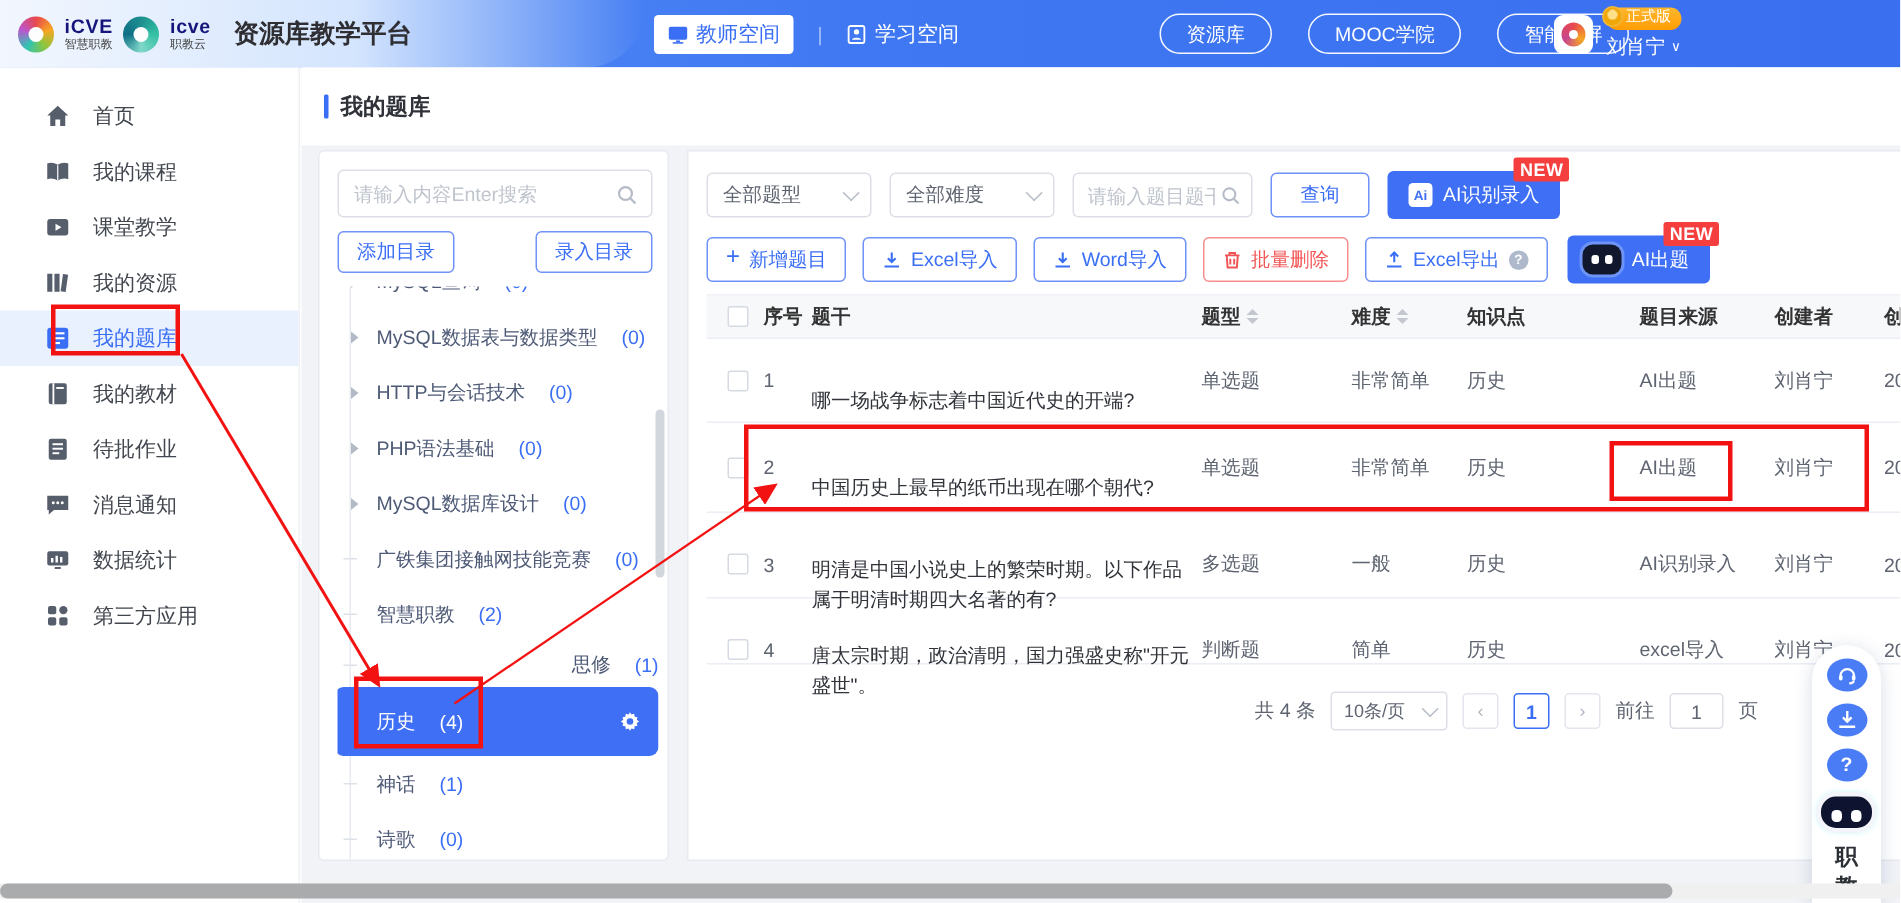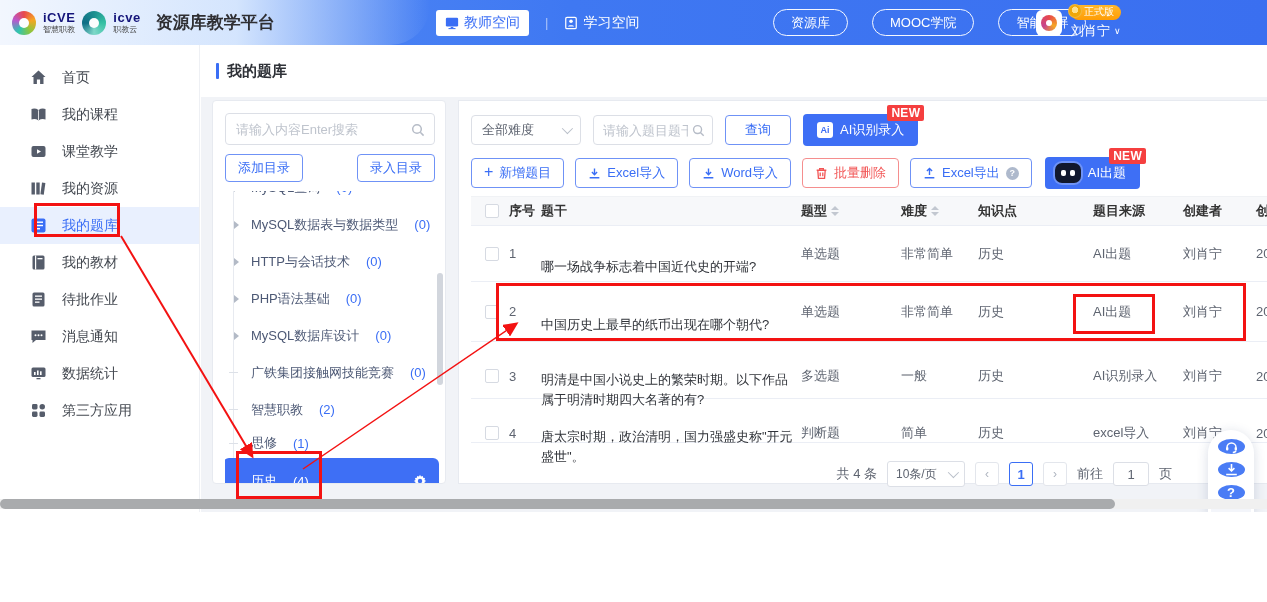--- a/index.html
+++ b/index.html
@@ -1,17 +1,17 @@
 <!DOCTYPE html>
 <html><head>
 <meta charset="utf-8">
 <style>
   * { margin:0; padding:0; box-sizing:border-box; }
   body { background:#fff; font-family:"Liberation Sans","DejaVu Sans",sans-serif; }
-  .app { position:relative; width:1267px; height:512px; background:#fff; overflow:hidden; }
+  .app { position:relative; width:1267px; height:602px; background:#fff; overflow:hidden; }
 
   
   .hdr { position:absolute; left:0; top:0; right:0; height:45px;
          background:linear-gradient(90deg,#5b93f7 0%,#3f78f2 45%,#3a6ff0 100%); }
   .hdr::before { content:""; position:absolute; left:0; top:0; width:430px; height:45px;
          background:linear-gradient(90deg,rgba(255,255,255,.92) 0%,rgba(235,245,255,.85) 55%,rgba(255,255,255,0) 100%);
          border-bottom-right-radius:40px; }
   .hdr-left { position:absolute; left:12px; top:0; height:45px; display:flex; align-items:center; gap:7px; }
   .logo-mark { width:24px; height:24px; border-radius:50%;
          background:conic-gradient(#e8484d,#f6a623,#8cc63f,#2fc4b2,#b957ce,#e8484d); position:relative; }
@@ -345,21 +345,21 @@
           <div class="t-item">
               <span class="dash"></span>
               <span>广铁集团接触网技能竞赛</span>
               <span class="t-cnt">(0)</span>
             </div>
           <div class="t-item">
               <span class="dash"></span>
               <span>智慧职教</span>
               <span class="t-cnt">(2)</span>
             </div>
-          <div class="t-item" style="height:30px;">
+          <div class="t-item" style="height:30px;justify-content:flex-end;">
               <span class="dash"></span>
               <span>思修</span>
               <span class="t-cnt">(1)</span>
             </div>
           <div class="t-item sel">
               <span>历史</span>
               <span class="t-cnt">(4)</span>
             <svg class="gear" viewBox="0 0 14 14" fill="currentColor">
                 <path d="M7 0.8l1 1.6 1.8-.5.3 1.9 1.9.3-.5 1.8 1.6 1.1-1.6 1.1.5 1.8-1.9.3-.3 1.9-1.8-.5-1 1.6-1-1.6-1.8.5-.3-1.9-1.9-.3.5-1.8L.9 7l1.6-1.1-.5-1.8 1.9-.3.3-1.9 1.8.5z"></path>
                 <circle cx="7" cy="7" r="2.2" fill="#3e6ff5"></circle>
@@ -376,20 +376,24 @@
               <span class="t-cnt">(0)</span>
             </div>
         </div>
       </div>
       <div class="tree-scroll"></div>
     </div>
 
     <div class="panel">
 
       <div class="filters">
+        <div class="select">
+          <span>全部题型</span>
+            <span class="chev"></span>
+        </div>
         <div class="select">
           <span>全部难度</span>
             <span class="chev"></span>
         </div>
         <div class="mini-search">
           <input type="text" placeholder="请输入题目题干" style="">
           <svg viewBox="0 0 14 14" fill="none" stroke="currentColor" stroke-width="1.5">
               <circle cx="6" cy="6" r="4.3"></circle>
               <path d="M9.3 9.3 L12.6 12.6"></path>
             </svg>

